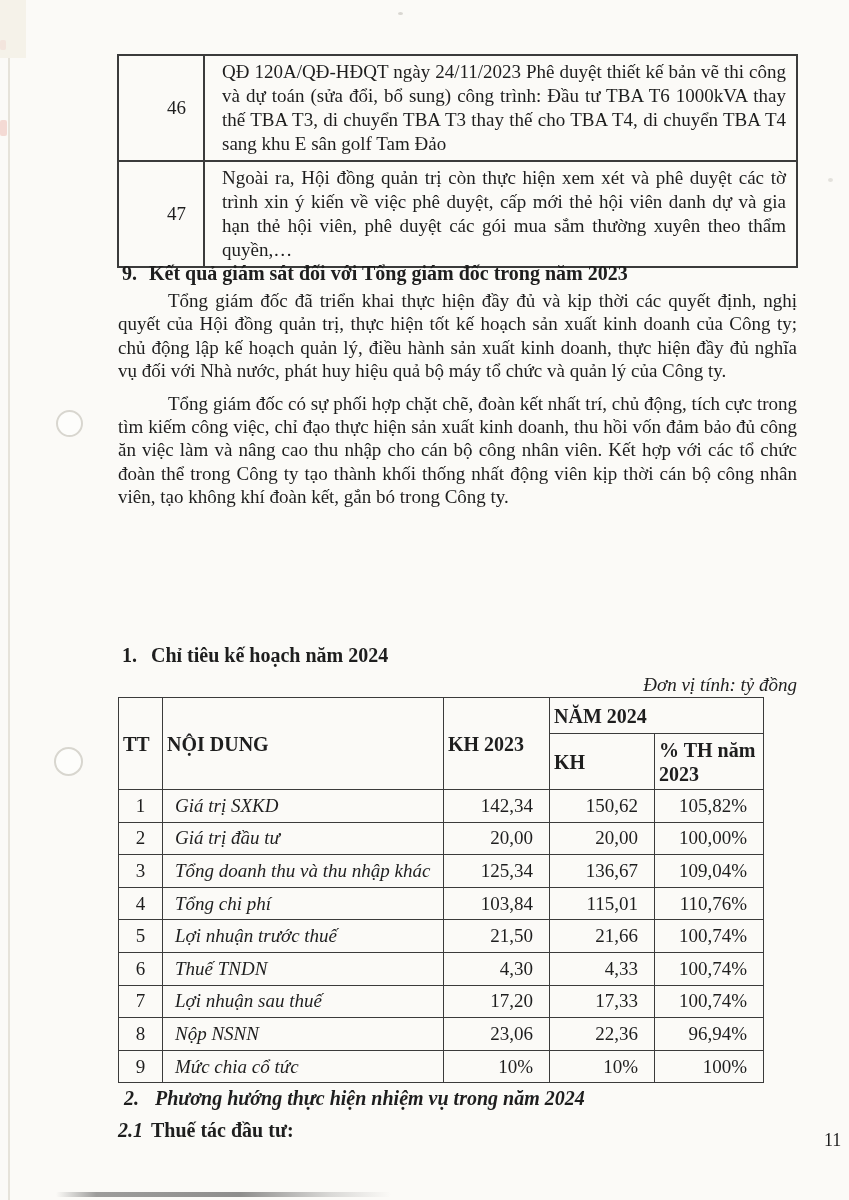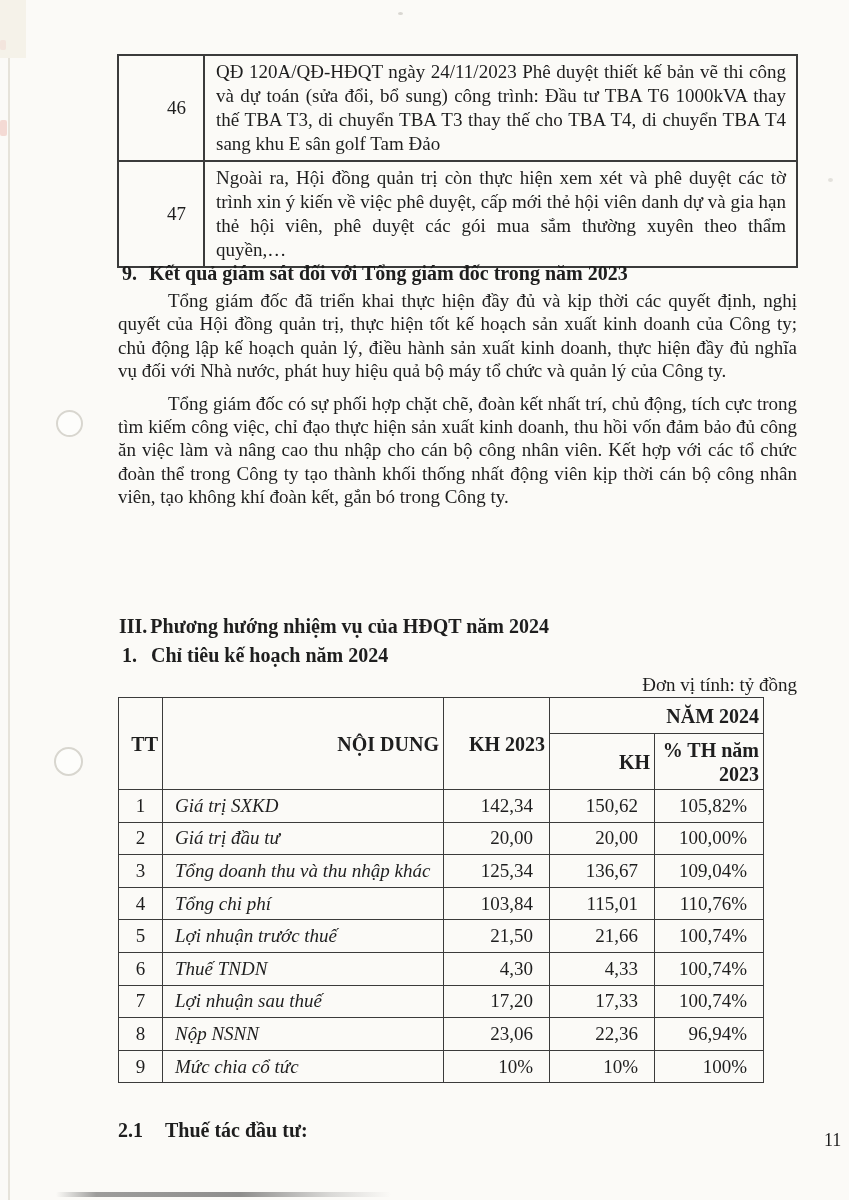--- a/index.html
+++ b/index.html
@@ -31,62 +31,62 @@
     position:absolute;left:117px;top:54px;width:681px;
     border-collapse:collapse;table-layout:fixed;
   }
   .top-table td{
     border:2px solid #3b3b3b;
     font-size:19px;line-height:24px;
     vertical-align:middle;
     padding-left:32px;
   }
   .top-table .no-cell{width:51px;text-align:center;font-size:19px;}
-  .top-table .txt-cell{padding:4px 10px 4px 11px;text-align:justify;}
+  .top-table .txt-cell{padding:4px 10px 4px 17px;text-align:justify;}
   .row-46{height:103px;}
   .row-47{height:93px;}
 
   
   .h-bold{position:absolute;font-weight:bold;font-size:20px;white-space:nowrap;}
   .h9{left:122px;top:262px;}
   .h9 .num{margin-right:12px;}
   .paras{position:absolute;left:118px;top:289px;width:679px;}
   .paras p{
     margin:0 0 9px 0;
     font-size:19px;line-height:23.4px;
     text-align:justify;text-indent:50px;
   }
   .h3{left:119px;top:615px;}
   .h3 .num{margin-right:3px;}
   .h1{left:122px;top:644px;}
   .h1 .num{margin-right:14px;}
   .unit-note{
     position:absolute;left:118px;top:674px;width:679px;
-    text-align:right;font-size:19px;
+    text-align:right;font-style:italic;font-size:19px;
   }
 
   
   .kpi-table{
     position:absolute;left:118px;top:697px;width:645px;
     border-collapse:collapse;table-layout:fixed;
   }
   .kpi-table th,.kpi-table td{border:1.7px solid #3b3b3b;}
-  .kpi-table th{font-size:20px;font-weight:bold;text-align:right;vertical-align:middle;line-height:24px;padding:0 4px;}
+  .kpi-table th{font-size:20px;font-weight:bold;text-align:left;vertical-align:middle;line-height:24px;padding:0 4px;}
   .kpi-table .hr1{height:36px;}
   .kpi-table .hr2{height:56px;}
   .kpi-table td{height:29.6px;font-size:19px;vertical-align:middle;}
   .kpi-table td.c-tt{text-align:center;}
   .kpi-table td.c-name{text-align:left;padding-left:12px;white-space:nowrap;overflow:hidden;font-style:italic;}
   .kpi-table td.c-num{text-align:right;padding-right:16px;}
 
   
   .h2i{left:124px;top:1087px;font-style:italic;}
   .h2i .num{margin-right:16px;}
   .h21{left:118px;top:1119px;}
-  .h21 .num{margin-right:22px;}
+  .h21 .num{margin-right:8px;font-style:italic;}
   .page-num{position:absolute;left:824px;top:1130px;font-size:18px;}
 </style>
 </head>
 <body>
 
 <div class="page">
 
   <div class="edge-line"></div>
   <div class="corner-smudge"></div>
   <div class="pink-mark-1"></div>
@@ -112,23 +112,20 @@
 
   <div class="h-bold h9">
     <span class="num">9.</span><span>Kết quả giám sát đối với Tổng giám đốc trong năm 2023</span>
   </div>
 
   <div class="paras">
     <p>Tổng giám đốc đã triển khai thực hiện đầy đủ và kịp thời các quyết định, nghị quyết của Hội đồng quản trị, thực hiện tốt kế hoạch sản xuất kinh doanh của Công ty; chủ động lập kế hoạch quản lý, điều hành sản xuất kinh doanh, thực hiện đầy đủ nghĩa vụ đối với Nhà nước, phát huy hiệu quả bộ máy tổ chức và quản lý của Công ty.</p>
     <p>Tổng giám đốc có sự phối hợp chặt chẽ, đoàn kết nhất trí, chủ động, tích cực trong tìm kiếm công việc, chỉ đạo thực hiện sản xuất kinh doanh, thu hồi vốn đảm bảo đủ công ăn việc làm và nâng cao thu nhập cho cán bộ công nhân viên. Kết hợp với các tổ chức đoàn thể trong Công ty tạo thành khối thống nhất động viên kịp thời cán bộ công nhân viên, tạo không khí đoàn kết, gắn bó trong Công ty.</p>
   </div>
 
-  <div class="h-bold h3">
-    <span class="num">III.</span><span>Phương hướng nhiệm vụ của HĐQT năm 2024</span>
-  </div>
   <div class="h-bold h1">
     <span class="num">1.</span><span>Chỉ tiêu kế hoạch năm 2024</span>
   </div>
 
   <div class="unit-note">Đơn vị tính: tỷ đồng</div>
 
   <table class="kpi-table">
     <colgroup>
       <col style="width:44px">
         <col style="width:281px">
@@ -208,19 +205,22 @@
       <tr>
         <td class="c-tt">9</td>
         <td class="c-name">Mức chia cổ tức</td>
         <td class="c-num">10%</td>
         <td class="c-num">10%</td>
         <td class="c-num">100%</td>
       </tr>
     </tbody>
   </table>
 
+  <div class="h-bold h2i">
+    <span class="num">2.</span><span>Phương hướng thực hiện nhiệm vụ trong năm 2024</span>
+  </div>
   <div class="h-bold h21">
     <span class="num">2.1</span><span>Thuế tác đầu tư:</span>
   </div>
 
   <div class="page-num">11</div>
 
 </div>
 
 </body></html>

